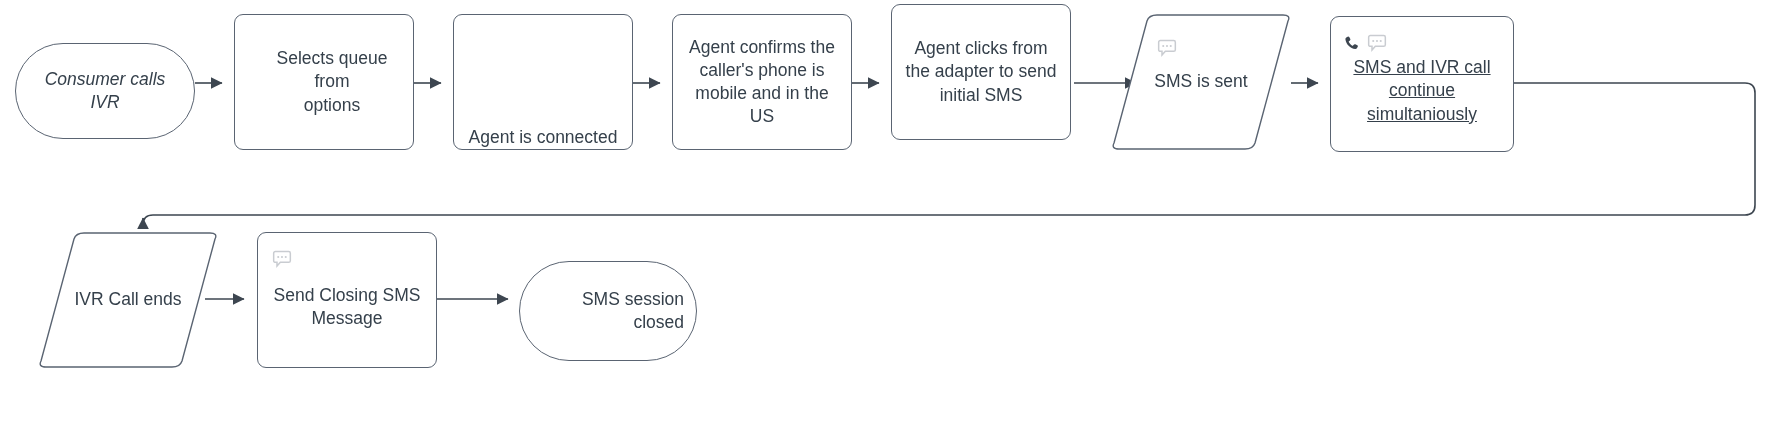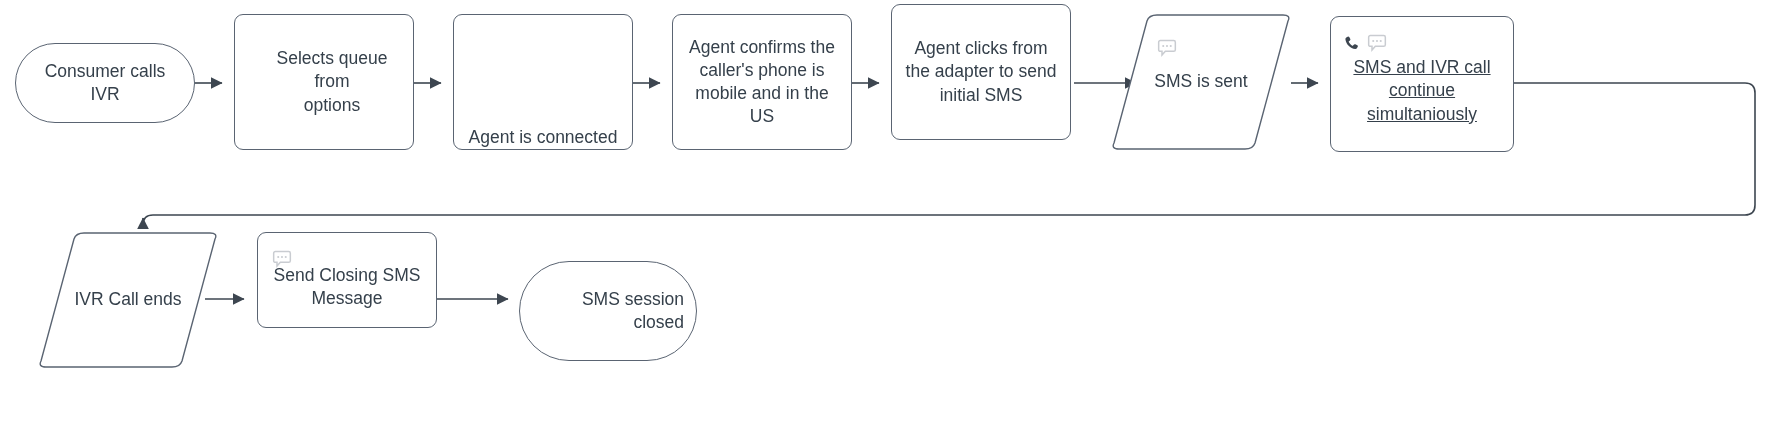--- a/index.html
+++ b/index.html
@@ -101,21 +101,21 @@
       <path d="M 852 83 L 879 83" marker-end="url(#arrow)"></path>
       <path d="M 1074 83 L 1136 83" marker-end="url(#arrow)"></path>
       <path d="M 1291 83 L 1318 83" marker-end="url(#arrow)"></path>
       <path d="M 1514 83 L 1745 83 Q 1755 83 1755 93 L 1755 205 Q 1755 215 1745 215
                L 153 215 Q 143 215 143 225 L 143 218" marker-end="url(#arrow)"></path>
       <path d="M 205 299 L 244 299" marker-end="url(#arrow)"></path>
       <path d="M 437 299 L 508 299" marker-end="url(#arrow)"></path>
     </g>
   </svg>
 
-  <div class="node shape-stadium" style="left:15px; top:43px; width:180px; height:80px;">
+  <div class="node shape-stadium" style="left:15px; top:43px; width:180px; height:96px;font-style:italic;">
     <span class="label">Consumer calls
 IVR</span>
   </div>
 
   <div class="node shape-rect" style="left:234px; top:14px; width:180px; height:136px;padding-left:16px;">
     <span class="label">Selects queue from
 options</span>
   </div>
 
   <div class="node shape-rect" style="left:453px; top:14px; width:180px; height:136px;align-items:flex-end;">
@@ -176,21 +176,21 @@
   </div>
 
   <div class="node shape-parallelogram" style="left:38px; top:232px; width:180px; height:136px;">
     <svg class="par-outline" viewBox="0 0 180 136" preserveAspectRatio="none">
       <path d="M 36 7 Q 38 1 46 1 L 172 1 Q 180 1 177 7 L 144 129 Q 142 135 134 135
                L 8 135 Q 0 135 3 129 Z" vector-effect="non-scaling-stroke"></path>
     </svg>
     <span class="label">IVR Call ends</span>
   </div>
 
-  <div class="node shape-rect node-text-offset" style="left:257px; top:232px; width:180px; height:96px;">
+  <div class="node shape-rect node-text-offset" style="left:257px; top:232px; width:180px; height:136px;">
     <span class="icon-row" style="left:14px; top:16px;">
       <svg class="icon" width="20" height="20" viewBox="0 0 24 24">
         <path d="M4 3 H20 A2 2 0 0 1 22 5 V14 A2 2 0 0 1 20 16 H10 L6 20.5 V16 H4
                  A2 2 0 0 1 2 14 V5 A2 2 0 0 1 4 3 Z" fill="#ffffff" stroke="#c9ccd1" stroke-width="1.8"></path>
         <circle cx="7.5" cy="9.5" r="1.25" fill="#c9ccd1"></circle>
         <circle cx="12" cy="9.5" r="1.25" fill="#c9ccd1"></circle>
         <circle cx="16.5" cy="9.5" r="1.25" fill="#c9ccd1"></circle>
       </svg>
     </span>
     <span class="label">Send Closing SMS

